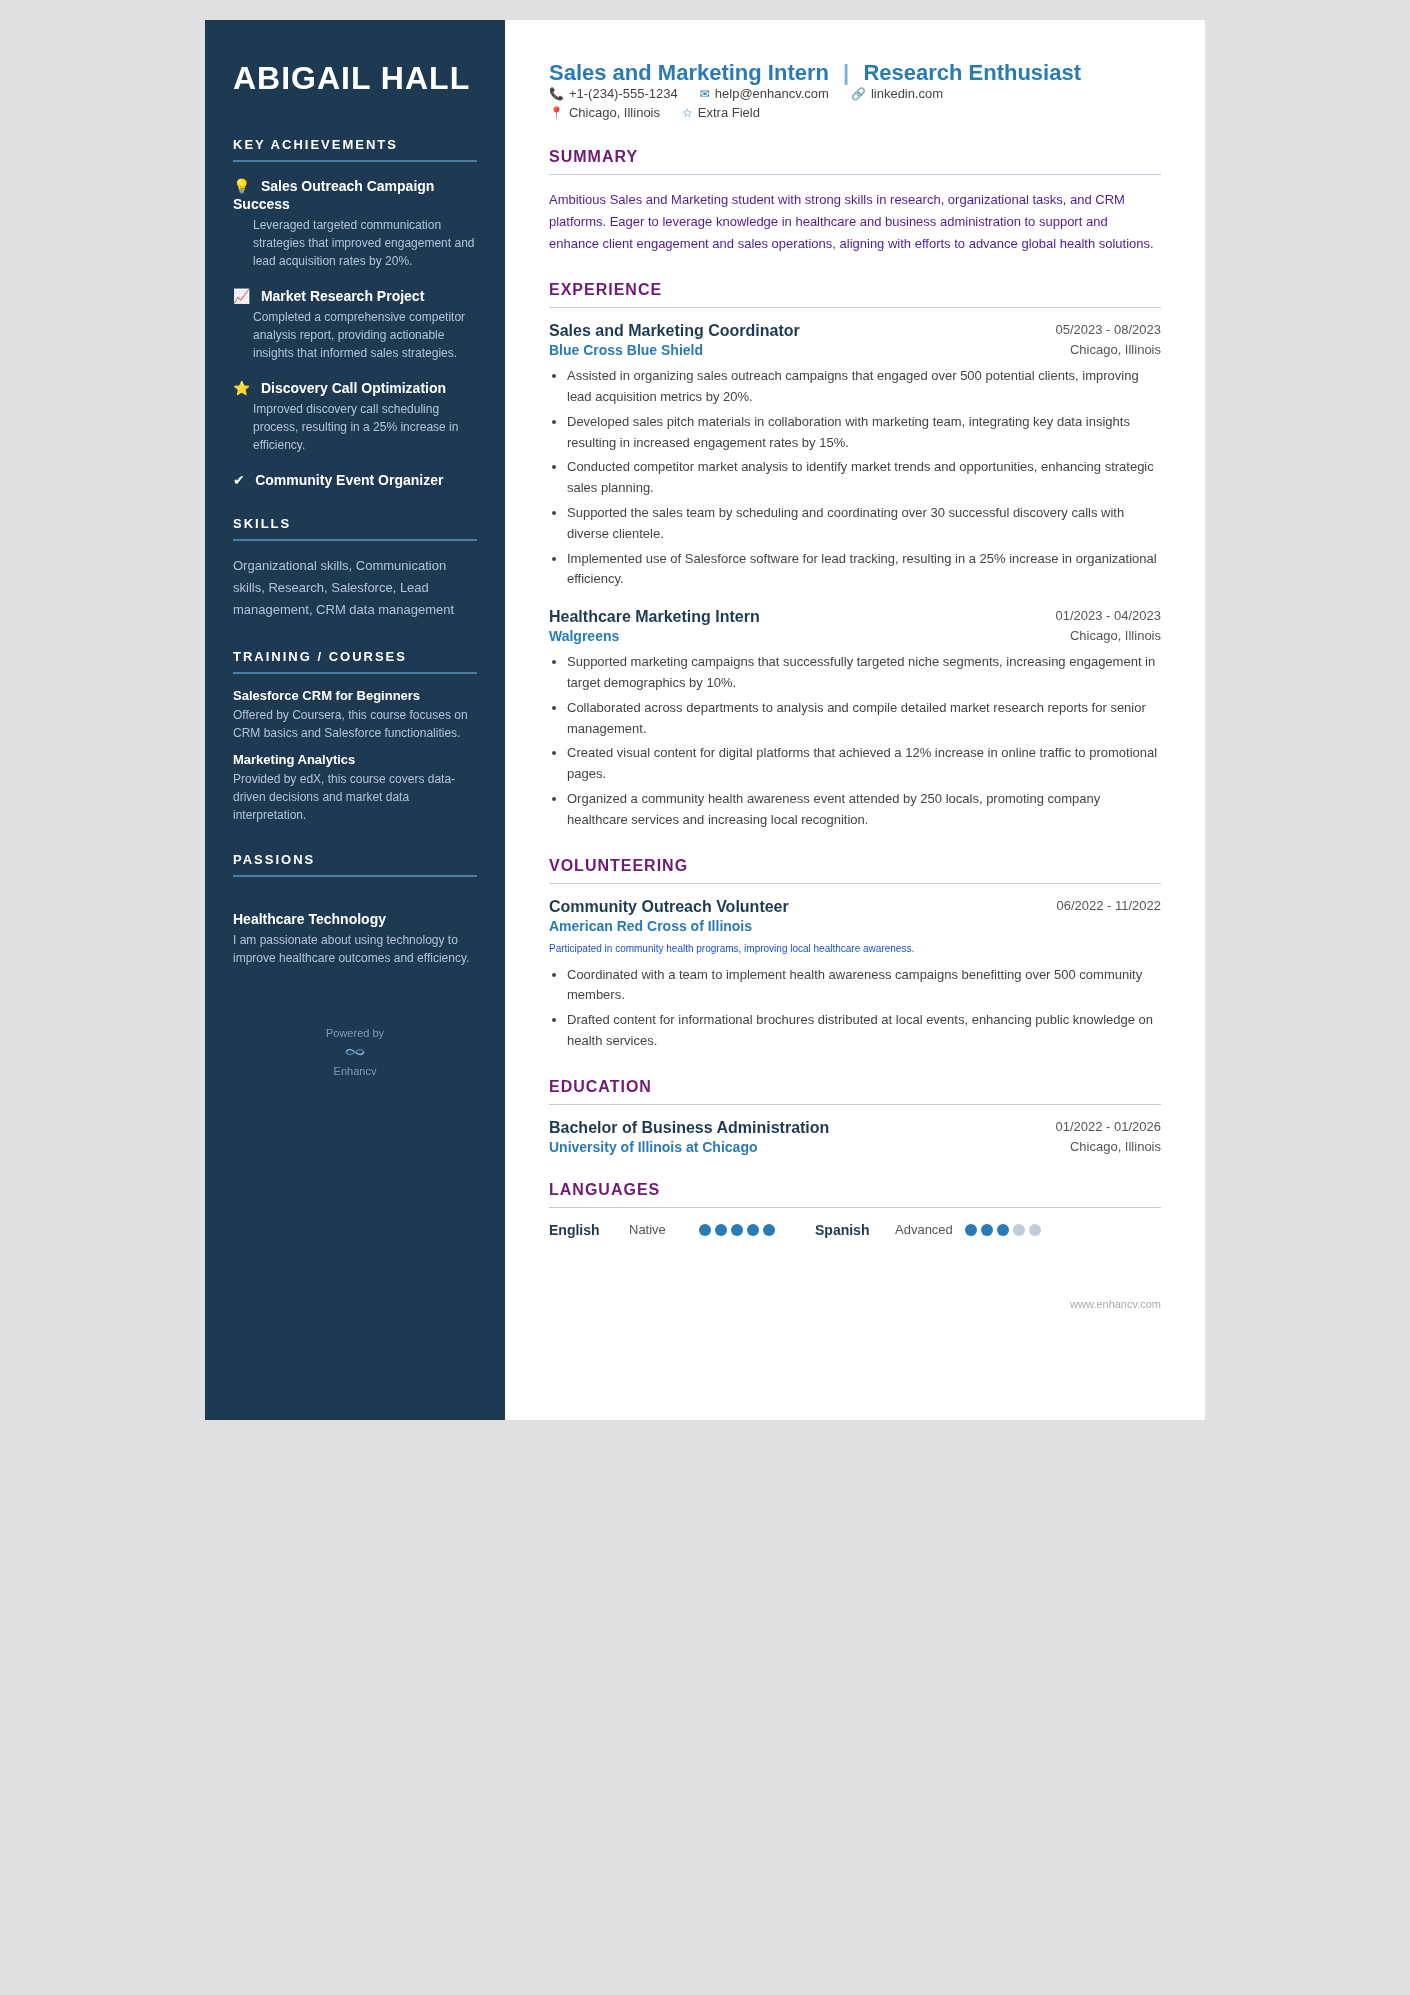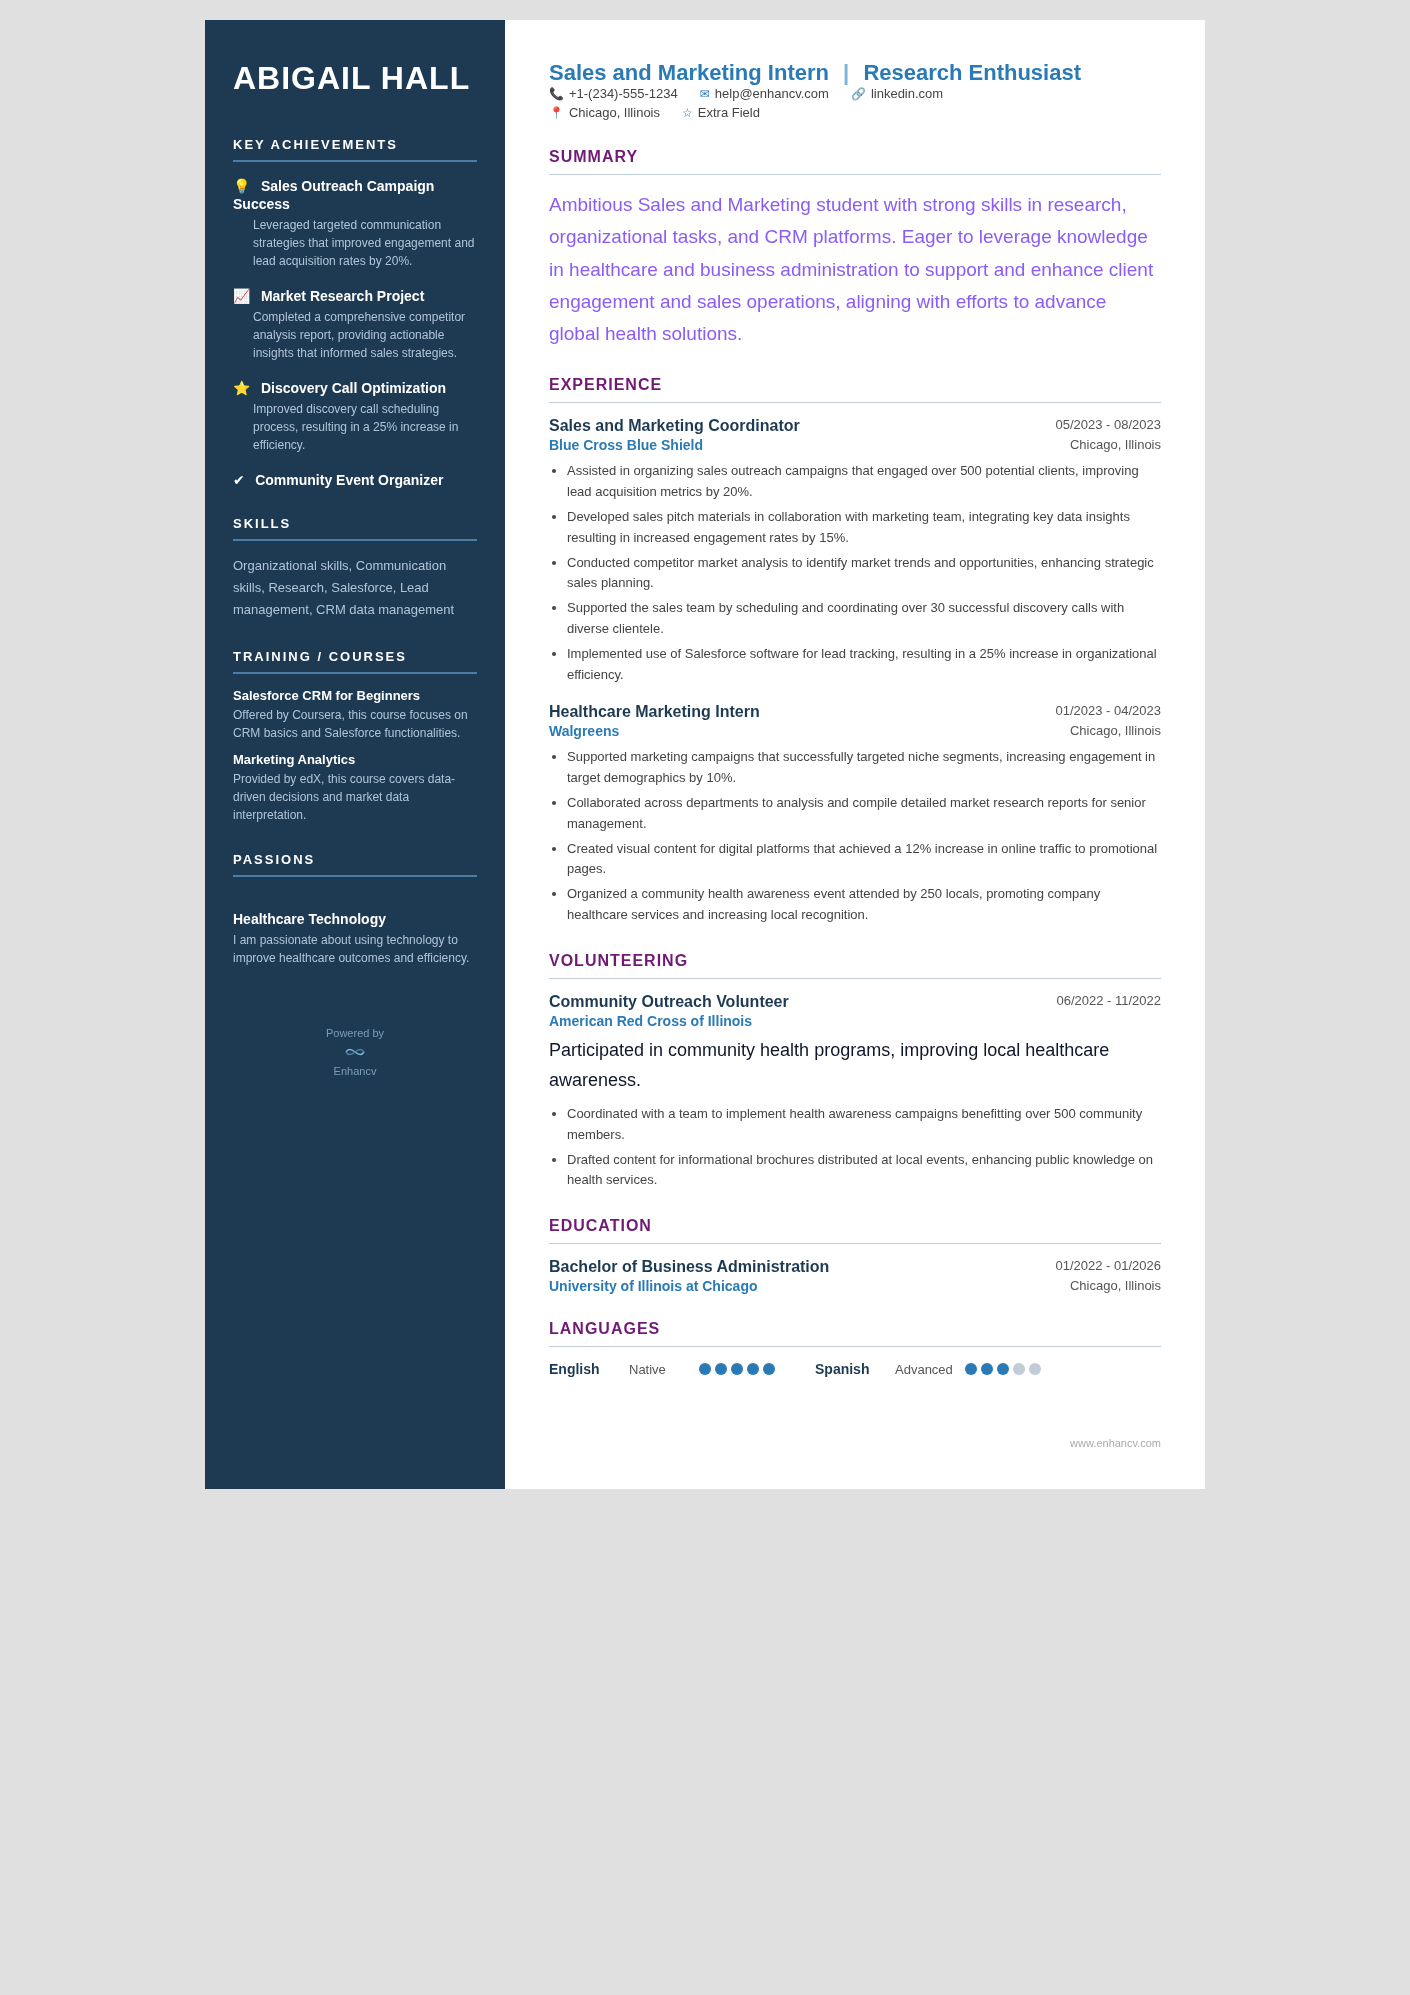--- a/index.html
+++ b/index.html
@@ -152,22 +152,22 @@
       letter-spacing: 1px;
       margin-bottom: 8px;
       margin-top: 26px;
     }
     .section-divider {
       border: none;
       border-top: 1.5px solid #c0ccd8;
       margin-bottom: 14px;
     }
     .summary-text {
-      font-size: 19px;
-      color: #8b5cf6;
+      font-size: 13px;
+      color: #4c1d95;
       line-height: 1.7;
     }
     .exp-row {
       display: flex;
       justify-content: space-between;
       align-items: flex-start;
       margin-bottom: 2px;
     }
     .exp-title {
       font-size: 16px;
@@ -193,22 +193,22 @@
       margin-left: 18px;
       margin-bottom: 18px;
     }
     .exp-bullets li {
       font-size: 13px;
       color: #444;
       line-height: 1.6;
       margin-bottom: 4px;
     }
     .vol-desc {
-      font-size: 18px;
-      color: #0f172a;
+      font-size: 10px;
+      color: #1d4ed8;
       line-height: 1.7;
       margin-bottom: 0;
     }
     .lang-row {
       display: flex;
       gap: 40px;
       margin-top: 8px;
       align-items: center;
     }
     .lang-item {

